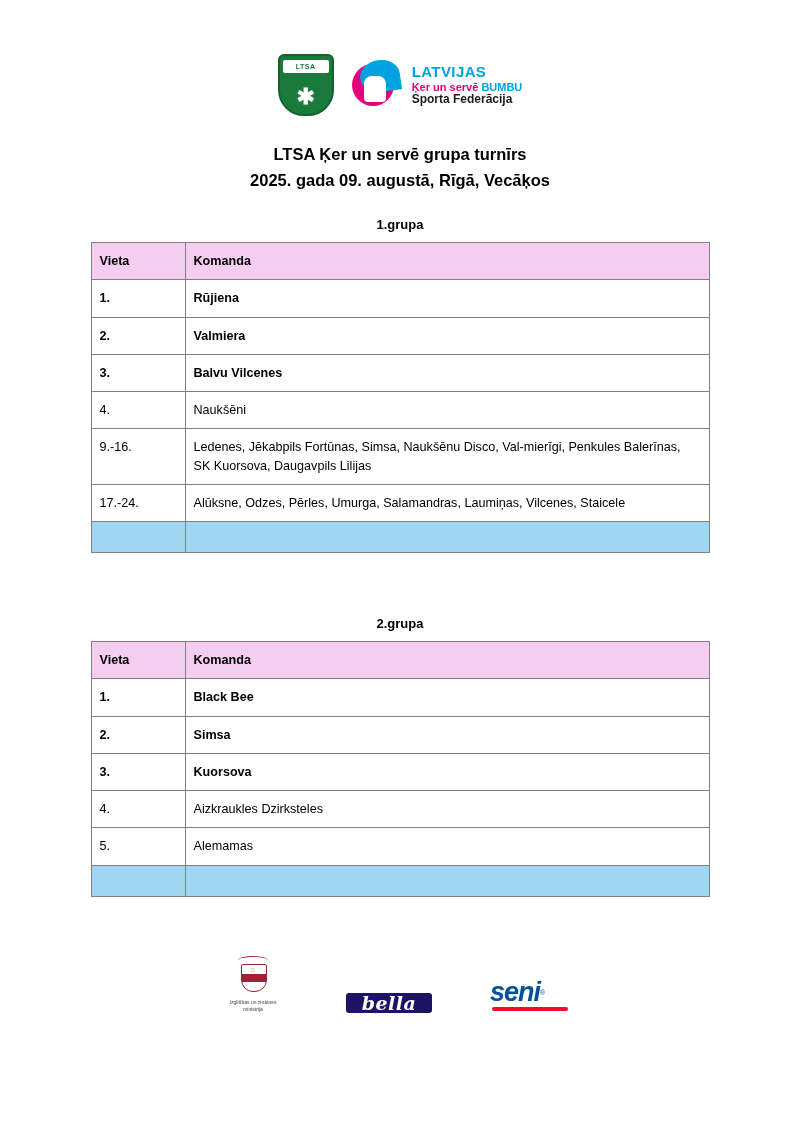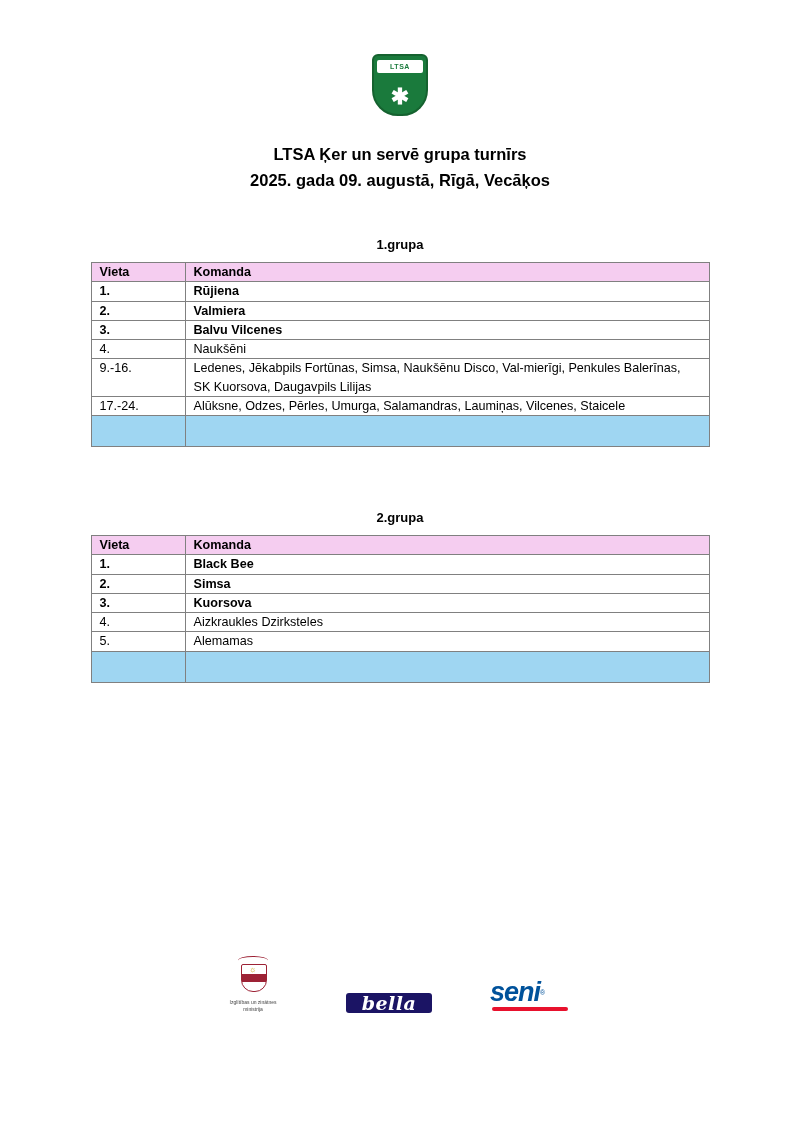--- a/index.html
+++ b/index.html
@@ -130,37 +130,37 @@
     text-align: center;
     font-size: 16.5px;
     font-weight: bold;
     line-height: 1.55;
     margin-top: 26px;
   }
   .group-title {
     text-align: center;
     font-size: 13px;
     font-weight: bold;
-    margin-top: 44px;
+    margin-top: 24px;
     margin-bottom: 10px;
   }
   .group-title.second {
     margin-top: 63px;
   }
 
   
   table.results {
     border-collapse: collapse;
     width: 618px;
     margin: 0 auto;
     table-layout: fixed;
   }
   table.results td, table.results th {
     border: 1px solid #808080;
-    padding: 0 8px;
+    padding: 9px 8px;
     font-size: 12.6px;
     vertical-align: top;
     line-height: 1.45;
     text-align: left;
   }
   table.results th {
     background: #f5cdf0;
     font-weight: bold;
     font-size: 12.6px;
   }
@@ -278,20 +278,32 @@
 
 <div class="page">
 
   <div class="logo-row">
     <div class="ltsa-logo">
       <div class="ltsa-shield"></div>
       <div class="ltsa-band">LTSA</div>
       <div class="ltsa-figure">✱</div>
     </div>
 
+    <div class="fed-logo">
+      <div class="fed-mark">
+        <div class="fed-circle"></div>
+        <div class="fed-swoosh"></div>
+        <div class="fed-hand"></div>
+      </div>
+      <div class="fed-text">
+        <div class="fed-l1">LATVIJAS</div>
+        <div class="fed-l2"><span>Ķer un servē </span><span class="bumbu">BUMBU</span></div>
+        <div class="fed-l3">Sporta Federācija</div>
+      </div>
+    </div>
   </div>
 
   <div class="doc-title">
     <div>LTSA Ķer un servē grupa turnīrs</div>
     <div>2025. gada 09. augustā, Rīgā, Vecāķos</div>
   </div>
 
   <div class="group-title">1.grupa</div>
   <table class="results">
     <colgroup>

